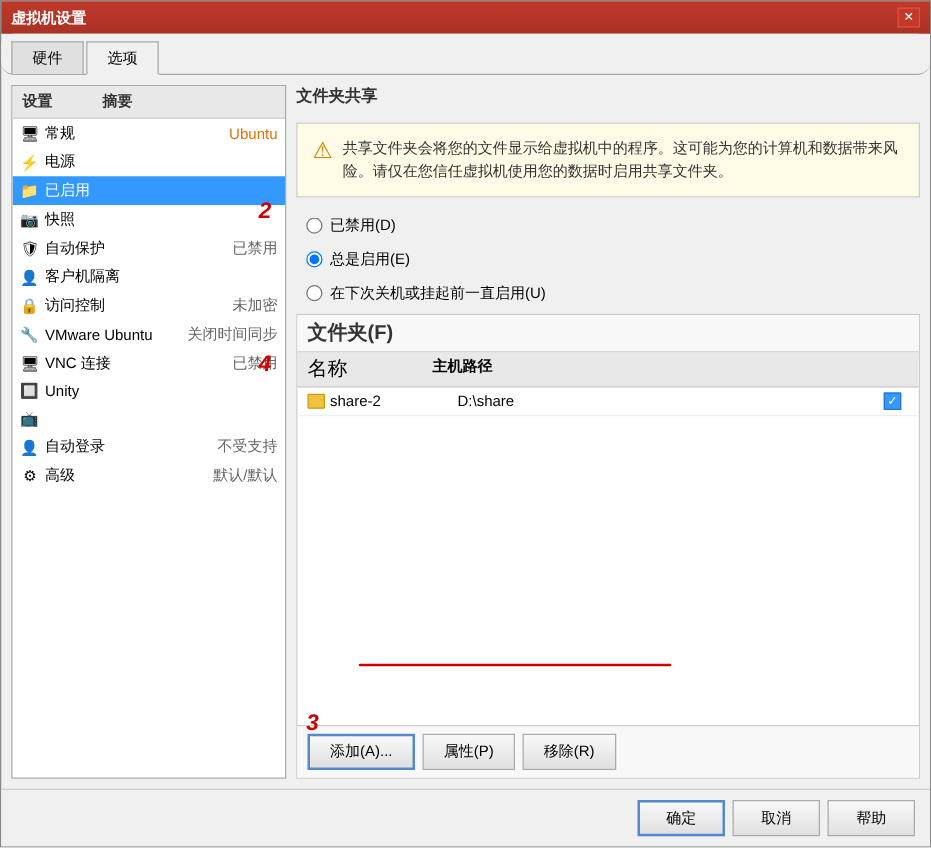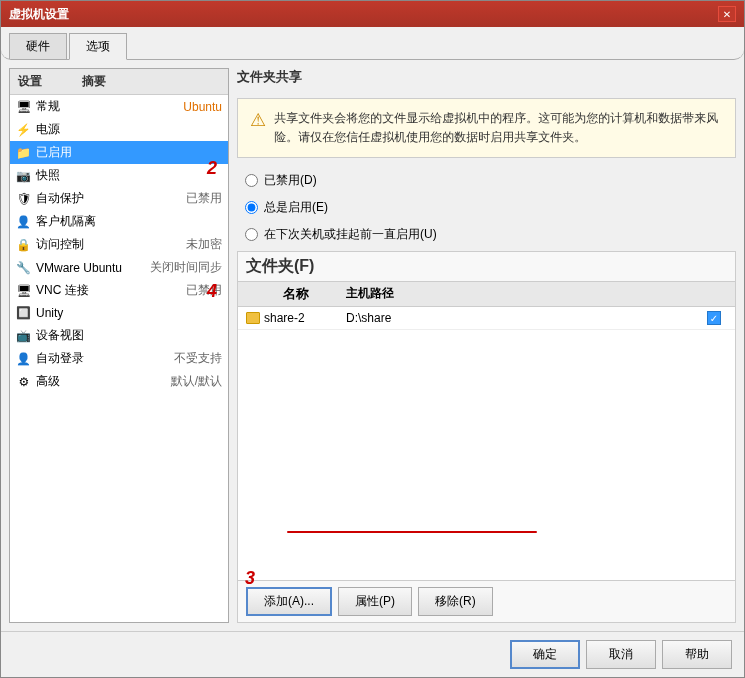--- a/index.html
+++ b/index.html
@@ -191,38 +191,37 @@
     }
     .folder-table-header {
       display: flex;
       background: #e8e8e8;
       border-bottom: 1px solid #ccc;
       padding: 3px 8px;
       gap: 0;
     }
     .folder-table-header .col-name {
       width: 100px;
-      font-size: 13px;
-      font-weight: bold;
-      text-align: center;
+      font-size: 16px;
+      font-weight: normal;
     }
     .folder-table-header .col-path {
       flex: 1;
       font-size: 12px;
       font-weight: bold;
     }
     .folder-table-row {
       display: flex;
       align-items: center;
       padding: 4px 8px;
       gap: 0;
       border-bottom: 1px solid #eee;
     }
     .folder-table-row .col-name {
-      width: 100px;
+      width: 120px;
       font-size: 12px;
       display: flex;
       align-items: center;
       gap: 4px;
     }
     .folder-table-row .col-path {
       flex: 1;
       font-size: 12px;
     }
     .folder-table-row .col-check {
@@ -356,21 +355,20 @@
       </div>
 
       <div class="settings-item">
         <span class="item-icon">🔲</span>
         <span class="item-label">Unity</span>
         <span class="item-summary"></span>
       </div>
 
       <div class="settings-item">
         <span class="item-icon">📺</span>
-        <span class="item-label">设备视图</span>
         <span class="item-summary"></span>
       </div>
 
       <div class="settings-item">
         <span class="item-icon">👤</span>
         <span class="item-label">自动登录</span>
         <span class="item-summary">不受支持</span>
       </div>
 
       <div class="settings-item">

